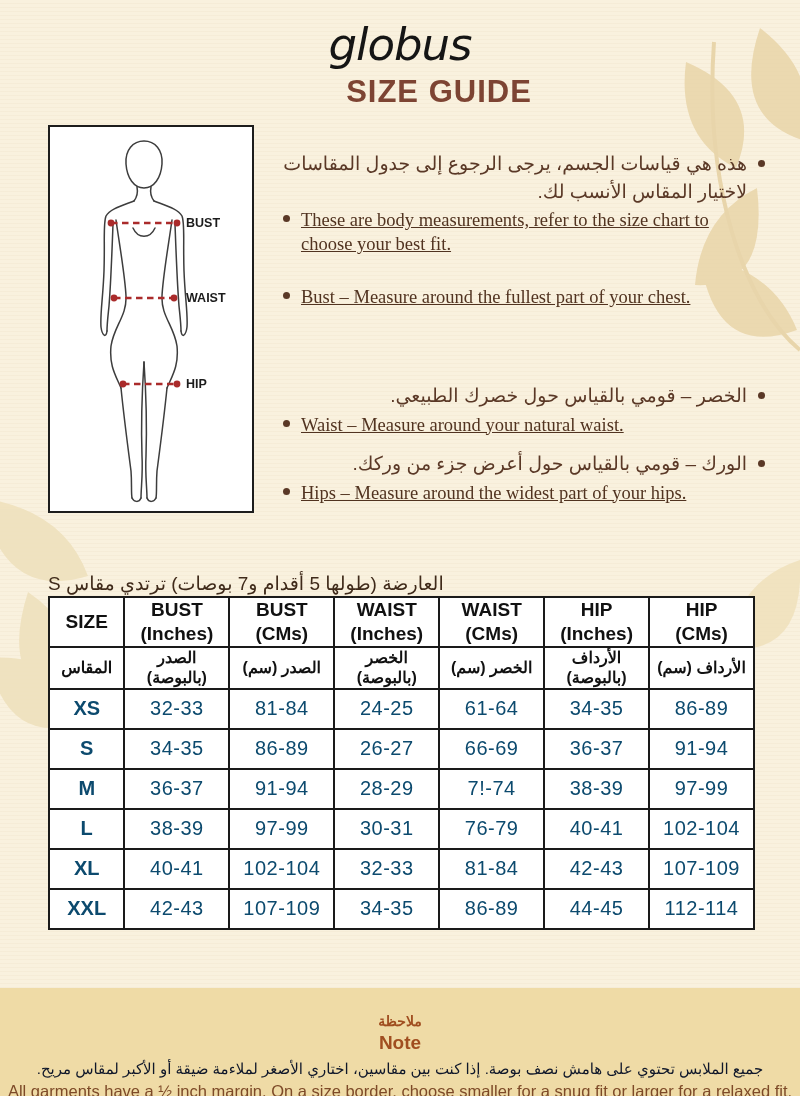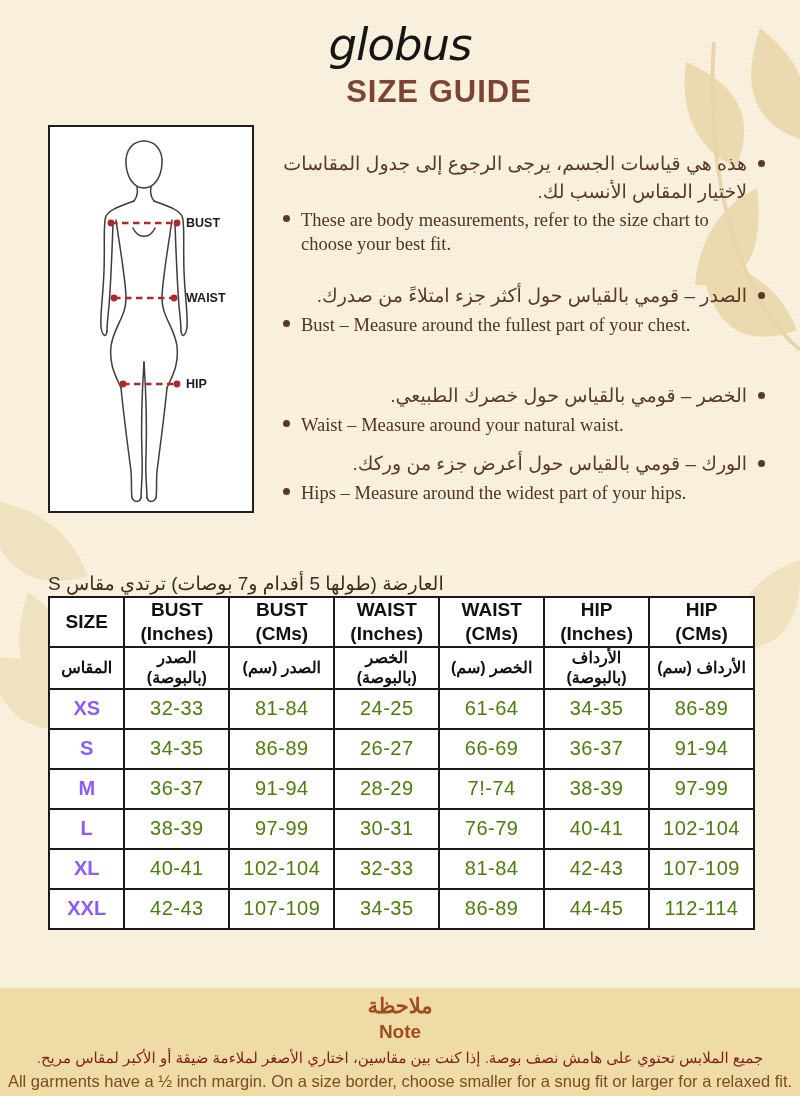--- a/index.html
+++ b/index.html
@@ -29,48 +29,48 @@
   }
   .figure-box svg{display:block;width:100%;height:100%;}
   .bullets{position:absolute;left:283px;top:150px;width:482px;}
   .bgroup{position:absolute;left:0;width:100%;}
   .g1{top:0px;} .g2{top:132px;} .g3{top:232px;} .g4{top:300px;}
   .bullet-row{display:flex;gap:11px;align-items:flex-start;}
   .bullet-row.rtl{direction:rtl;}
   .dot{width:7px;height:7px;border-radius:50%;background:#5a3826;margin-top:10px;flex:none;}
   .btxt{white-space:pre-line;}
   .ar{font-size:19px;line-height:1.45;color:#5a3826;}
-  .en{font-family:"Liberation Serif",serif;font-size:18.5px;line-height:1.3;color:#513320;margin-top:3px;}
+  .en{font-family:"Liberation Serif",serif;font-size:18.5px;line-height:1.3;color:#513320;margin-top:3px;text-decoration:underline;}
   .model-note{position:absolute;left:48px;top:527px;}
   .model-note .m-ar{direction:rtl;text-align:left;font-size:19px;color:#3f2a1a;line-height:1.45;margin-top:43px;}
   .model-note .m-en{font-family:"Liberation Serif",serif;font-size:19px;color:#2e1f12;line-height:1.4;}
   table.size-table{
     position:absolute;left:48px;top:596px;width:707px;
     border-collapse:collapse;background:#ffffff;
     table-layout:fixed;
   }
   table.size-table th, table.size-table td{
     border:2px solid #1a1a1a;text-align:center;vertical-align:middle;
     padding:0;
   }
   tr.hdr-en{height:48px;}
   tr.hdr-en th{font-size:19px;font-weight:bold;line-height:1.25;color:#111;}
   tr.hdr-ar{height:42px;}
   tr.hdr-ar th{font-size:16px;font-weight:bold;direction:rtl;line-height:1.25;color:#111;}
   tr.data-row{height:40px;}
-  tr.data-row th{font-size:20px;font-weight:bold;color:#8b5cf6;}
-  tr.data-row td{font-size:20px;color:#4d7c0f;letter-spacing:0.5px;}
+  tr.data-row th{font-size:20px;font-weight:bold;color:#0c4a6e;}
+  tr.data-row td{font-size:20px;color:#0c4a6e;letter-spacing:0.5px;}
   .pre{white-space:pre-line;}
   .note-band{
     position:absolute;left:0;top:988px;width:800px;height:108px;
     background:#efdba6;text-align:center;
   }
-  .note-h-ar{font-size:21px;font-weight:bold;color:#a04e20;margin-top:4px;line-height:1.35;direction:rtl;}
+  .note-h-ar{font-size:14px;font-weight:bold;color:#a04e20;margin-top:24px;line-height:1.35;direction:rtl;}
   .note-h-en{font-size:19px;font-weight:bold;color:#a04e20;line-height:1.3;}
-  .note-b-ar{font-size:15px;color:#7f1d1d;direction:rtl;line-height:1.5;margin-top:2px;}
+  .note-b-ar{font-size:15px;color:#0f172a;direction:rtl;line-height:1.5;margin-top:2px;}
   .note-b-en{font-size:16.5px;color:#7d4a28;line-height:1.35;}
 </style>
 </head>
 <body>
 
 <div class="page">
 
   <svg class="deco" width="800" height="1096" viewBox="0 0 800 1096">
     <g fill="#e9d5a9" opacity="0.85">
       <path d="M760,28 q62,48 42,112 q-72,-24 -42,-112 z"></path>
@@ -138,24 +138,20 @@
         <div class="btxt ar">هذه هي قياسات الجسم، يرجى الرجوع إلى جدول المقاسات
 لاختيار المقاس الأنسب لك.</div>
       </div>
       <div class="bullet-row">
         <span class="dot"></span>
         <div class="btxt en">These are body measurements, refer to the size chart to
 choose your best fit.</div>
       </div>
     </div>
     <div class="bgroup g2">
-      <div class="bullet-row rtl">
-        <span class="dot"></span>
-        <div class="btxt ar">الصدر – قومي بالقياس حول أكثر جزء امتلاءً من صدرك.</div>
-      </div>
       <div class="bullet-row">
         <span class="dot"></span>
         <div class="btxt en">Bust – Measure around the fullest part of your chest.</div>
       </div>
     </div>
     <div class="bgroup g3">
       <div class="bullet-row rtl">
         <span class="dot"></span>
         <div class="btxt ar">الخصر – قومي بالقياس حول خصرك الطبيعي.</div>
       </div>

